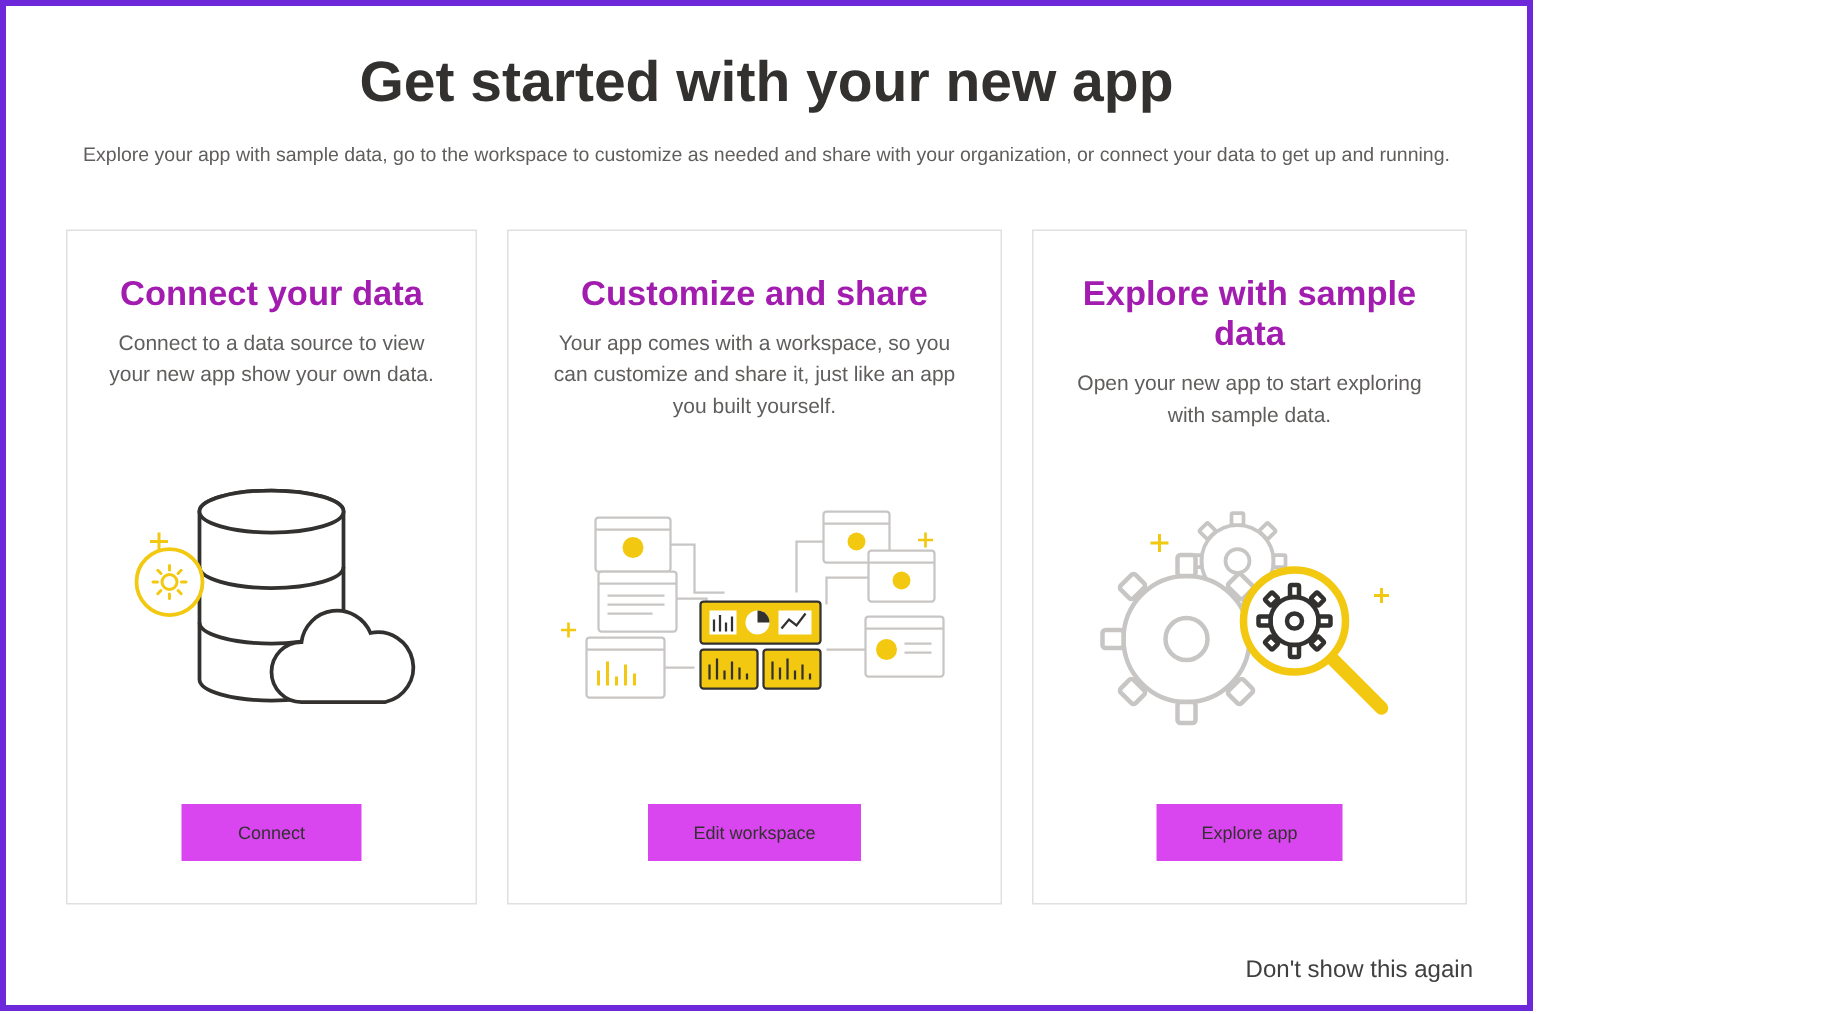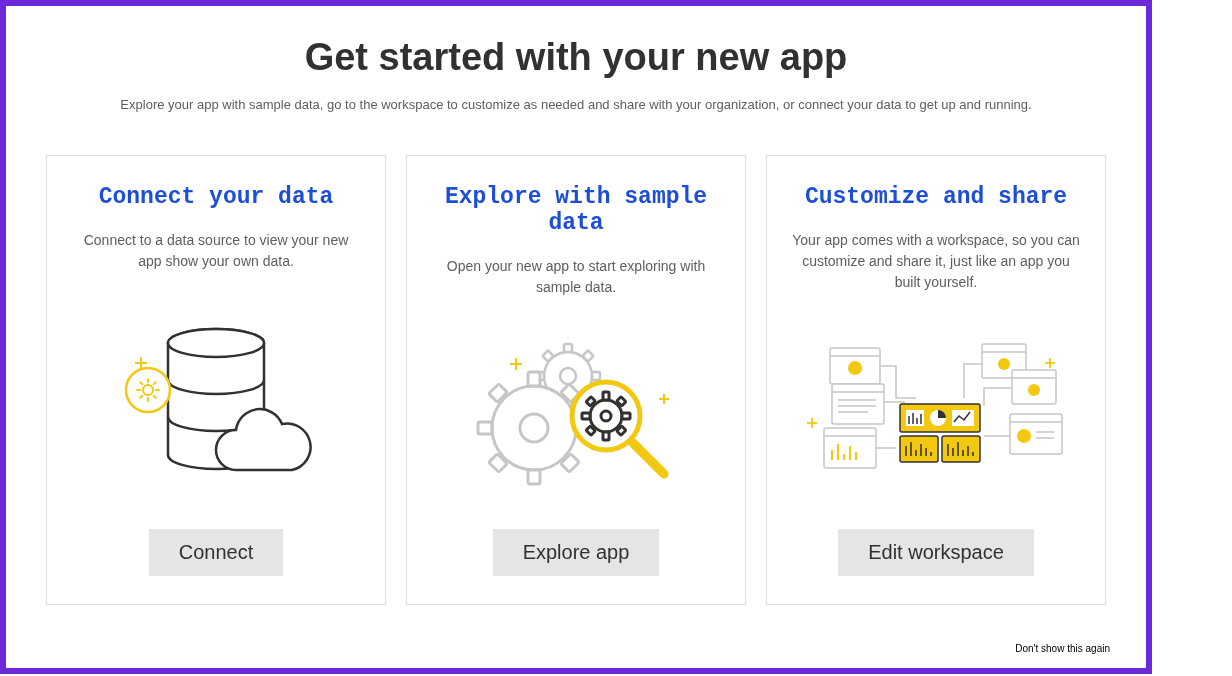--- a/index.html
+++ b/index.html
@@ -8,23 +8,23 @@
       box-sizing: border-box;
     }
     body {
       font-family: "Segoe UI", -apple-system, BlinkMacSystemFont, sans-serif;
       background: #fff;
       width: 1232px;
       height: 676px;
       overflow: hidden;
     }
     .container {
-      width: 1152px;
+      width: 1022px;
       height: 674px;
-      border: 6px solid #6d28d9;
+      border: 4px solid #6d28d9;
       padding: 30px 40px 20px;
       position: relative;
     }
     .page-title {
       font-size: 38px;
       font-weight: 600;
       color: #323130;
       text-align: center;
       margin-bottom: 16px;
     }
@@ -49,57 +49,56 @@
       padding: 28px 24px 28px;
       display: flex;
       flex-direction: column;
       align-items: center;
       text-align: center;
       min-height: 450px;
     }
     .card-title {
       font-size: 23px;
       font-weight: 600;
-      color: #1d4ed8;
-      margin-bottom: 20px;
-      font-family: Liberation Mono, monospace;
+      color: #a21caf;
+      margin-bottom: 9px;
     }
     .card-description {
       font-size: 14px;
       color: #605e5c;
       line-height: 1.5;
       margin-bottom: 20px;
       max-width: 300px;
     }
     .card-illustration {
       flex: 1;
       display: flex;
       align-items: center;
       justify-content: center;
       width: 100%;
       min-height: 180px;
     }
     .card-button {
-      background: #e5e5e5;
+      background: #d946ef;
       border: none;
       color: #323130;
-      font-size: 20px;
+      font-size: 12px;
       font-weight: 400;
       padding: 12px 30px;
       cursor: pointer;
       font-family: inherit;
       min-width: 120px;
       margin-top: 20px;
     }
     .dismiss-link {
       position: absolute;
       bottom: 14px;
       right: 36px;
-      color: #000000;
-      font-size: 10px;
+      color: #404040;
+      font-size: 16px;
       text-decoration: none;
       cursor: pointer;
     }
     svg {
       display: block;
     }
   </style>
 </head>
 <body>
 
@@ -142,83 +141,20 @@
               <line x1="7.8" y1="7.8" x2="5.7" y2="5.7"></line>
             </g>
           </g>
 
           <g stroke="#323130" stroke-width="2.5" fill="#fff">
             <path d="M130 155 a20 20 0 0 1 0 -40 a24 24 0 0 1 46 -6 a18 18 0 0 1 10 46 Z"></path>
           </g>
         </svg>
       </div>
       <button class="card-button">Connect</button>
-    </div>
-
-    <div class="card">
-      <h2 class="card-title">Explore with sample data</h2>
-      <p class="card-description">Open your new app to start exploring with sample data.</p>
-      <div class="card-illustration">
-        <svg width="240" height="170" viewBox="0 0 240 170">
-
-          <g transform="translate(112,48)" stroke="#c8c6c4" stroke-width="2.5" fill="#fff">
-            <circle r="24"></circle>
-            <circle r="8"></circle>
-            <g stroke-linecap="round">
-              <rect x="-4" y="-32" width="8" height="8" rx="1"></rect>
-              <rect x="-4" y="24" width="8" height="8" rx="1"></rect>
-              <rect x="-32" y="-4" width="8" height="8" rx="1"></rect>
-              <rect x="24" y="-4" width="8" height="8" rx="1"></rect>
-              <rect x="-24" y="-24" width="8" height="8" rx="1" transform="rotate(45 -20 -20)"></rect>
-              <rect x="16" y="-24" width="8" height="8" rx="1" transform="rotate(-45 20 -20)"></rect>
-            </g>
-          </g>
-
-          <g transform="translate(78,100)" stroke="#c8c6c4" stroke-width="3" fill="#fff">
-            <circle r="42"></circle>
-            <circle r="14"></circle>
-            <g>
-              <rect x="-6" y="-56" width="12" height="14" rx="2"></rect>
-              <rect x="-6" y="42" width="12" height="14" rx="2"></rect>
-              <rect x="-56" y="-6" width="14" height="12" rx="2"></rect>
-              <rect x="42" y="-6" width="14" height="12" rx="2"></rect>
-              <rect x="-42" y="-42" width="12" height="14" rx="2" transform="rotate(45 -36 -35)"></rect>
-              <rect x="30" y="-42" width="12" height="14" rx="2" transform="rotate(-45 36 -35)"></rect>
-              <rect x="-42" y="28" width="12" height="14" rx="2" transform="rotate(-45 -36 35)"></rect>
-              <rect x="30" y="28" width="12" height="14" rx="2" transform="rotate(45 36 35)"></rect>
-            </g>
-          </g>
-
-          <g stroke="#f2c811" stroke-width="5" fill="#fff">
-            <circle cx="150" cy="88" r="34"></circle>
-            <line x1="176" y1="114" x2="208" y2="146" stroke-width="9" stroke-linecap="round"></line>
-          </g>
-
-          <g transform="translate(150,88)" stroke="#323130" stroke-width="3" fill="#fff">
-            <circle r="16"></circle>
-            <circle r="5"></circle>
-            <rect x="-3" y="-24" width="6" height="8" rx="1"></rect>
-            <rect x="-3" y="16" width="6" height="8" rx="1"></rect>
-            <rect x="-24" y="-3" width="8" height="6" rx="1"></rect>
-            <rect x="16" y="-3" width="8" height="6" rx="1"></rect>
-            <rect x="-18" y="-18" width="6" height="7" rx="1" transform="rotate(45 -15 -15)"></rect>
-            <rect x="12" y="-18" width="6" height="7" rx="1" transform="rotate(-45 15 -15)"></rect>
-            <rect x="-18" y="11" width="6" height="7" rx="1" transform="rotate(-45 -15 15)"></rect>
-            <rect x="12" y="11" width="6" height="7" rx="1" transform="rotate(45 15 15)"></rect>
-          </g>
-
-          <g stroke="#f2c811" stroke-width="2" fill="none">
-            <line x1="60" y1="30" x2="60" y2="42"></line>
-              <line x1="54" y1="36" x2="66" y2="36"></line>
-            <line x1="208" y1="66" x2="208" y2="76"></line>
-              <line x1="203" y1="71" x2="213" y2="71"></line>
-          </g>
-        </svg>
-      </div>
-      <button class="card-button">Explore app</button>
     </div>
 
     <div class="card">
       <h2 class="card-title">Customize and share</h2>
       <p class="card-description">Your app comes with a workspace, so you can customize and share it, just like an app you built yourself.</p>
       <div class="card-illustration">
         <svg width="280" height="170" viewBox="0 0 280 170">
 
           <g stroke="#c8c6c4" stroke-width="1.5" fill="none">
             <path d="M78 76 L108 76 L108 92"></path>
@@ -297,16 +233,79 @@
             <line x1="16" y1="92" x2="16" y2="102"></line>
               <line x1="11" y1="97" x2="21" y2="97"></line>
             <line x1="254" y1="32" x2="254" y2="42"></line>
               <line x1="249" y1="37" x2="259" y2="37"></line>
           </g>
         </svg>
       </div>
       <button class="card-button">Edit workspace</button>
     </div>
 
+    <div class="card">
+      <h2 class="card-title">Explore with sample data</h2>
+      <p class="card-description">Open your new app to start exploring with sample data.</p>
+      <div class="card-illustration">
+        <svg width="240" height="170" viewBox="0 0 240 170">
+
+          <g transform="translate(112,48)" stroke="#c8c6c4" stroke-width="2.5" fill="#fff">
+            <circle r="24"></circle>
+            <circle r="8"></circle>
+            <g stroke-linecap="round">
+              <rect x="-4" y="-32" width="8" height="8" rx="1"></rect>
+              <rect x="-4" y="24" width="8" height="8" rx="1"></rect>
+              <rect x="-32" y="-4" width="8" height="8" rx="1"></rect>
+              <rect x="24" y="-4" width="8" height="8" rx="1"></rect>
+              <rect x="-24" y="-24" width="8" height="8" rx="1" transform="rotate(45 -20 -20)"></rect>
+              <rect x="16" y="-24" width="8" height="8" rx="1" transform="rotate(-45 20 -20)"></rect>
+            </g>
+          </g>
+
+          <g transform="translate(78,100)" stroke="#c8c6c4" stroke-width="3" fill="#fff">
+            <circle r="42"></circle>
+            <circle r="14"></circle>
+            <g>
+              <rect x="-6" y="-56" width="12" height="14" rx="2"></rect>
+              <rect x="-6" y="42" width="12" height="14" rx="2"></rect>
+              <rect x="-56" y="-6" width="14" height="12" rx="2"></rect>
+              <rect x="42" y="-6" width="14" height="12" rx="2"></rect>
+              <rect x="-42" y="-42" width="12" height="14" rx="2" transform="rotate(45 -36 -35)"></rect>
+              <rect x="30" y="-42" width="12" height="14" rx="2" transform="rotate(-45 36 -35)"></rect>
+              <rect x="-42" y="28" width="12" height="14" rx="2" transform="rotate(-45 -36 35)"></rect>
+              <rect x="30" y="28" width="12" height="14" rx="2" transform="rotate(45 36 35)"></rect>
+            </g>
+          </g>
+
+          <g stroke="#f2c811" stroke-width="5" fill="#fff">
+            <circle cx="150" cy="88" r="34"></circle>
+            <line x1="176" y1="114" x2="208" y2="146" stroke-width="9" stroke-linecap="round"></line>
+          </g>
+
+          <g transform="translate(150,88)" stroke="#323130" stroke-width="3" fill="#fff">
+            <circle r="16"></circle>
+            <circle r="5"></circle>
+            <rect x="-3" y="-24" width="6" height="8" rx="1"></rect>
+            <rect x="-3" y="16" width="6" height="8" rx="1"></rect>
+            <rect x="-24" y="-3" width="8" height="6" rx="1"></rect>
+            <rect x="16" y="-3" width="8" height="6" rx="1"></rect>
+            <rect x="-18" y="-18" width="6" height="7" rx="1" transform="rotate(45 -15 -15)"></rect>
+            <rect x="12" y="-18" width="6" height="7" rx="1" transform="rotate(-45 15 -15)"></rect>
+            <rect x="-18" y="11" width="6" height="7" rx="1" transform="rotate(-45 -15 15)"></rect>
+            <rect x="12" y="11" width="6" height="7" rx="1" transform="rotate(45 15 15)"></rect>
+          </g>
+
+          <g stroke="#f2c811" stroke-width="2" fill="none">
+            <line x1="60" y1="30" x2="60" y2="42"></line>
+              <line x1="54" y1="36" x2="66" y2="36"></line>
+            <line x1="208" y1="66" x2="208" y2="76"></line>
+              <line x1="203" y1="71" x2="213" y2="71"></line>
+          </g>
+        </svg>
+      </div>
+      <button class="card-button">Explore app</button>
+    </div>
+
   </div>
 
   <a class="dismiss-link">Don't show this again</a>
 </div>
 
 </body></html>

